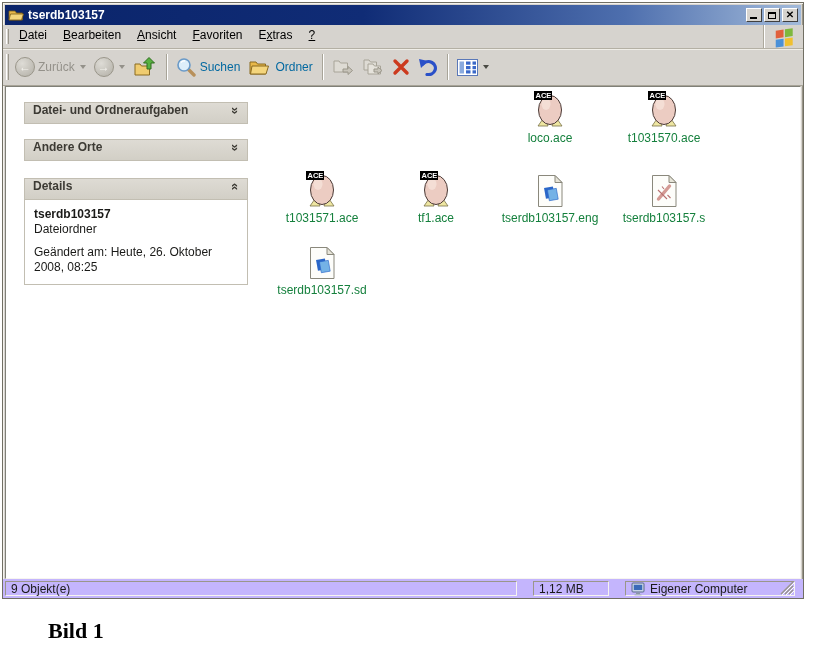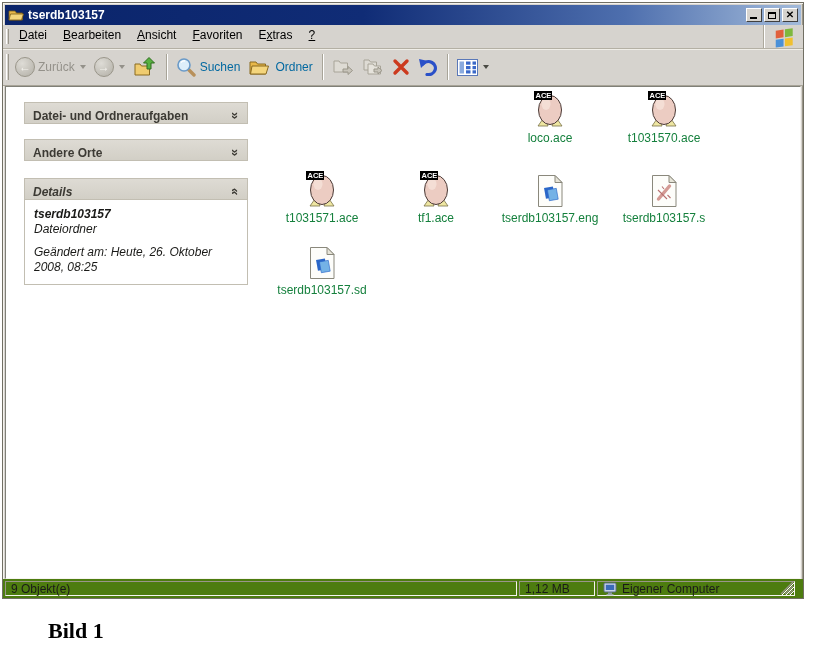--- a/index.html
+++ b/index.html
@@ -53,21 +53,21 @@
     border-right:3px solid transparent; border-top:4px solid #94918a; margin-left:2px; }
   .caret.dark { border-top-color:#4a4a44; }
   .tool-label { font-size:12px; color:#0369a1; }
 
   
   .content { flex:1; position:relative; background:#ffffff; margin:0 2px;
     border:1px solid; border-color:#808078 #f6f4f0 #f6f4f0 #808078; overflow:hidden; }
 
   .panel { position:absolute; left:18px; width:224px; }
   .panel-header { height:22px; background:linear-gradient(#dedbd4,#d2cfc6);
-    border:1px solid #c2beb2; display:flex; align-items:flex-end; padding:0 8px;
+    border:1px solid #c2beb2; display:flex; align-items:flex-start; padding:0 8px;
     font-size:12px; font-weight:bold; color:#3c3a34; }
   .panel-header .chev { margin-left:auto; font-size:13px; font-weight:bold; color:#3c3a34;
     display:inline-block; }
   .chev-down { transform:rotate(90deg); }
   .chev-up   { transform:rotate(90deg); }
   .panel-body { background:#ffffff; border:1px solid #c2beb2; border-top:none;
     padding:7px 9px 9px 9px; font-size:12px; color:#1a1a18; }
   .pb-name { font-weight:bold; margin-bottom:1px; }
   .pb-type { margin-bottom:9px; }
   .pb-mod { line-height:1.25; }
@@ -78,22 +78,22 @@
   .file-label { font-size:12px; color:#15803d; margin-top:3px; white-space:nowrap; }
   .fi-0 { left:488px; top:3px; }
   .fi-1 { left:602px; top:3px; }
   .fi-2 { left:260px; top:83px; }
   .fi-3 { left:374px; top:83px; }
   .fi-4 { left:488px; top:83px; }
   .fi-5 { left:602px; top:83px; }
   .fi-6 { left:260px; top:155px; }
 
   
-  .statusbar { height:19px; display:flex; align-items:stretch; padding:2px 8px 2px 2px; gap:2px;
-    background:#4d7c0f; }
+  .statusbar { height:19px; display:flex; align-items:stretch; padding:2px 8px 2px 2px; gap:16px;
+    background:#c4b5fd; }
   .status-seg { border:1px solid; border-color:#9a968a #f6f4f0 #f6f4f0 #9a968a;
     display:flex; align-items:center; font-size:12px; color:#1a1a18; padding:0 5px; gap:4px; }
   .seg-objects { width:512px; }
   .seg-size { width:76px; }
   .seg-zone { flex:1; position:relative; }
   .resize-grip { position:absolute; right:0; bottom:0; }
 
   .caption { position:absolute; left:48px; top:618px;
     font-family:"Liberation Serif", serif; font-size:22px; font-weight:bold; color:#000; }
 </style>
@@ -234,21 +234,21 @@
       </div>
     </div>
 
     <div class="panel" style="top:52px;">
       <div class="panel-header">
         <span>Andere Orte</span>
         <span class="chev chev-down">»</span>
       </div>
     </div>
 
-    <div class="panel" style="top:91px;font-style:italic;">
+    <div class="panel" style="top:91px;">
       <div class="panel-header">
         <span>Details</span>
         <span class="chev chev-up">«</span>
       </div>
       <div class="panel-body">
         <div class="pb-name">tserdb103157</div>
         <div class="pb-type">Dateiordner</div>
         <div class="pb-mod">Geändert am: Heute, 26. Oktober 2008, 08:25</div>
       </div>
     </div>

